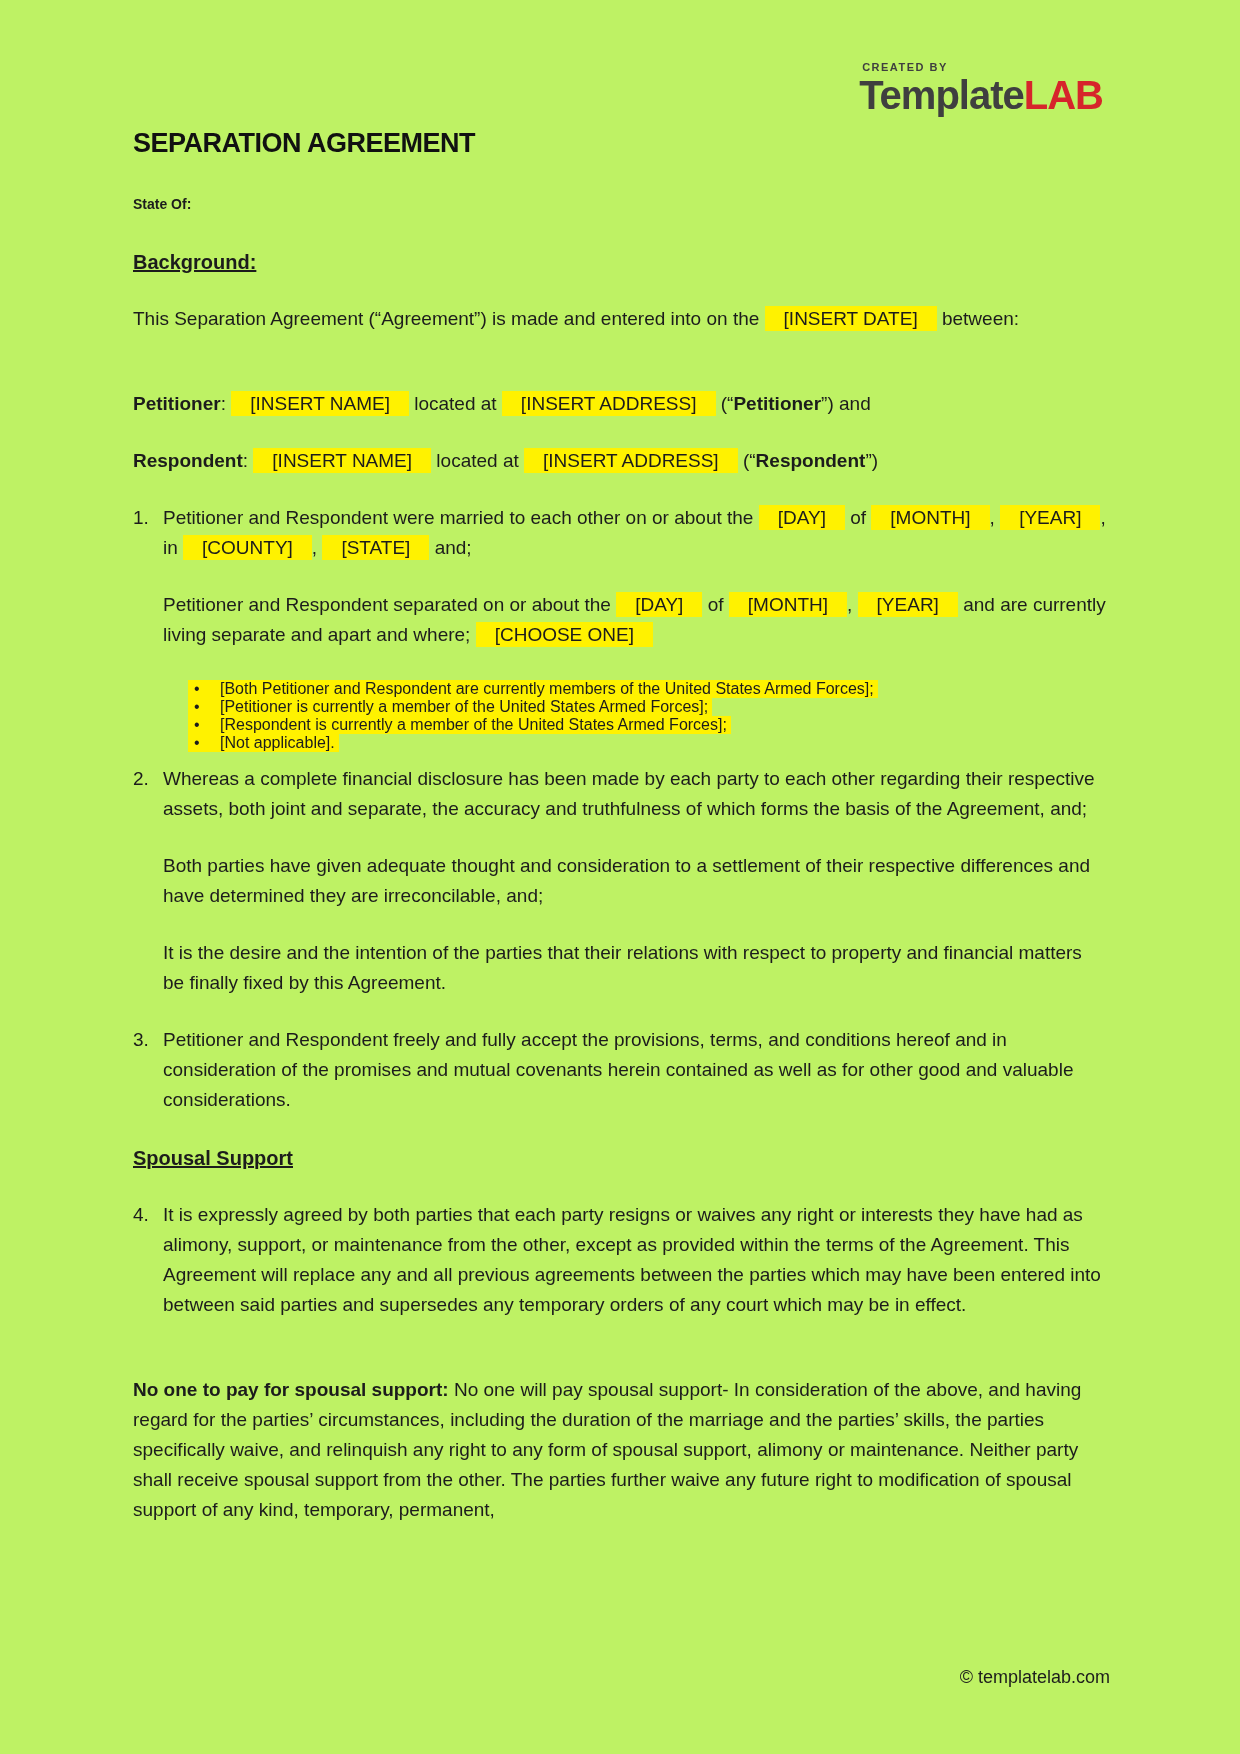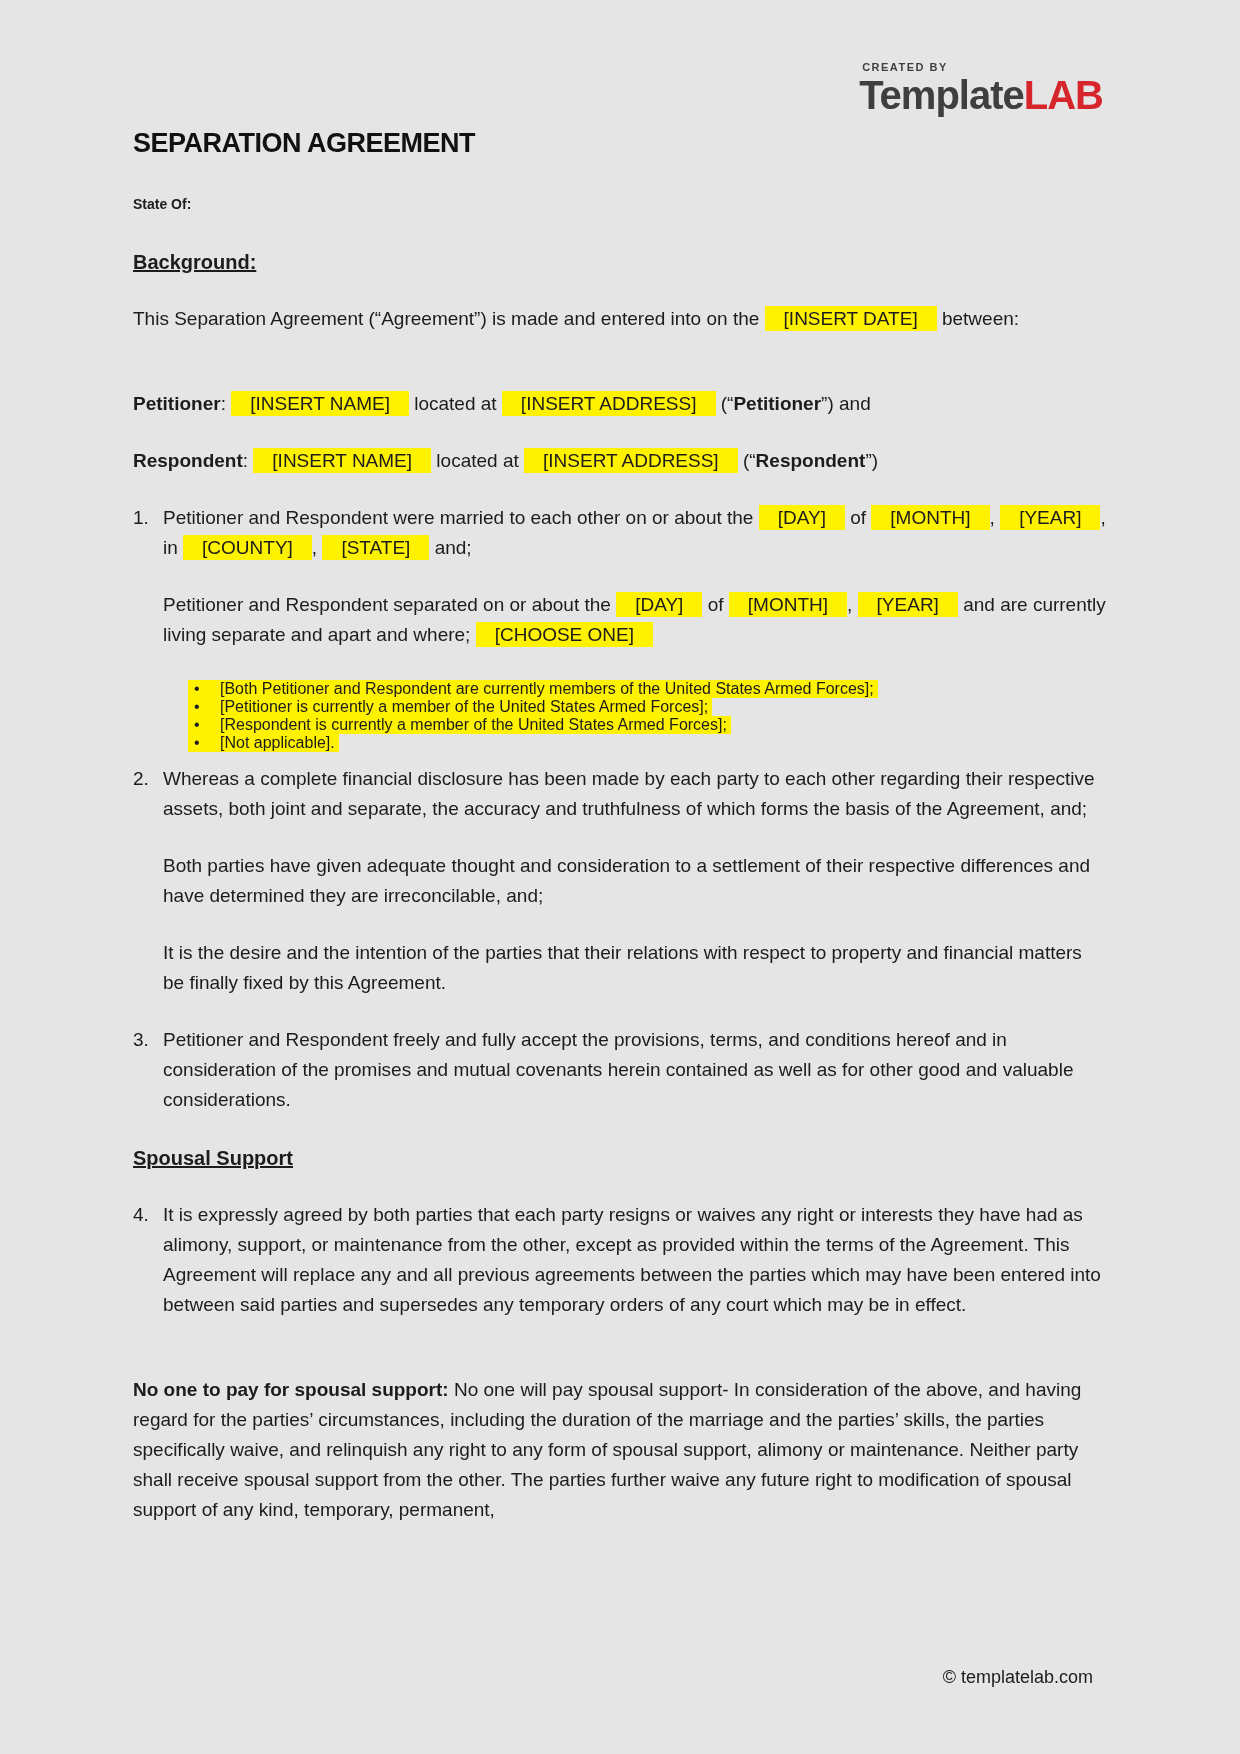--- a/index.html
+++ b/index.html
@@ -1,21 +1,21 @@
 <!DOCTYPE html>
 <html><head>
 <meta charset="utf-8">
 <style>
   html,body{margin:0;padding:0;background:#ffffff;}
   .page{
     position:relative;
     width:1240px;
     height:1754px;
     margin:0 auto;
-    background:#e5e5e5;
+    background:#bef264;
     font-family:"Liberation Sans","DejaVu Sans",sans-serif;
     color:#1c1c1c;
     overflow:hidden;
   }
   .content{
     padding:128px 133px 0 133px;
   }
   
   .logo{
     position:absolute;
@@ -107,21 +107,21 @@
   .check-one{
     background:#fff200;
     font-weight:700;
     font-size:20px;
     text-decoration:underline;
     padding:2px 4px;
   }
   
   .footer{
     position:absolute;
-    right:147px;
+    right:130px;
     bottom:66px;
     font-size:18px;
     color:#1c1c1c;
   }
 </style>
 </head>
 <body>
 
 <div class="page">
 

